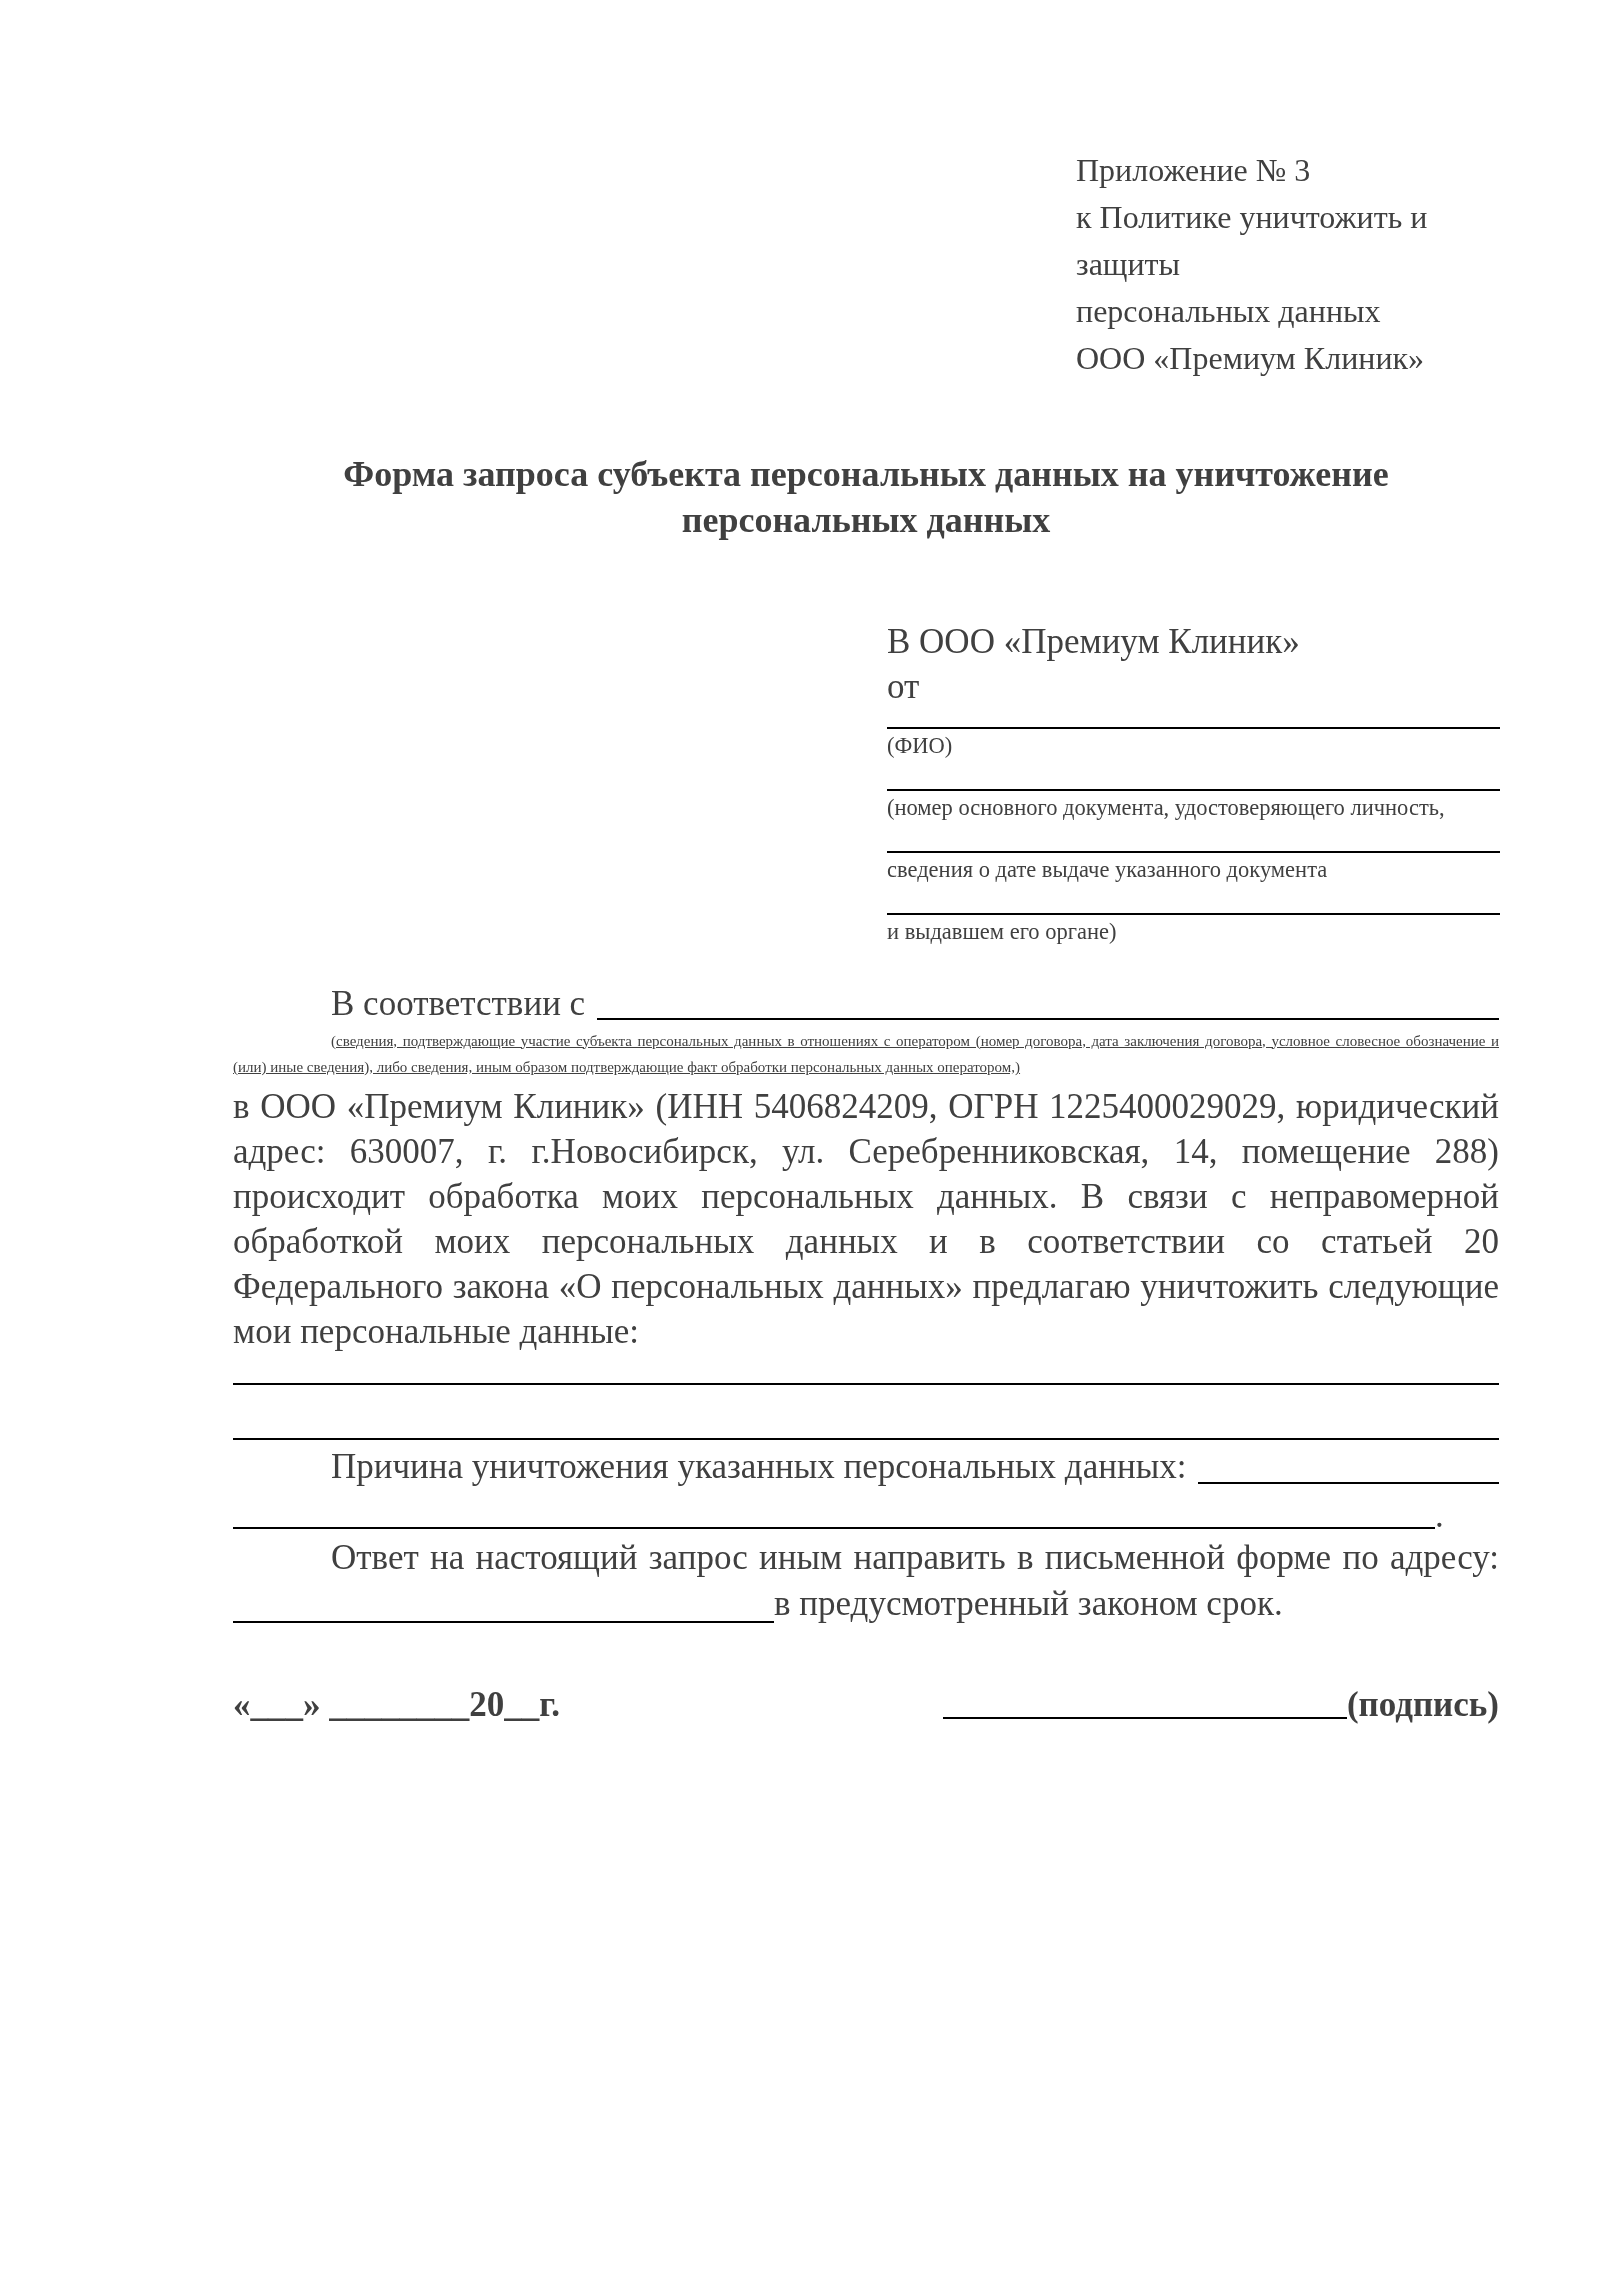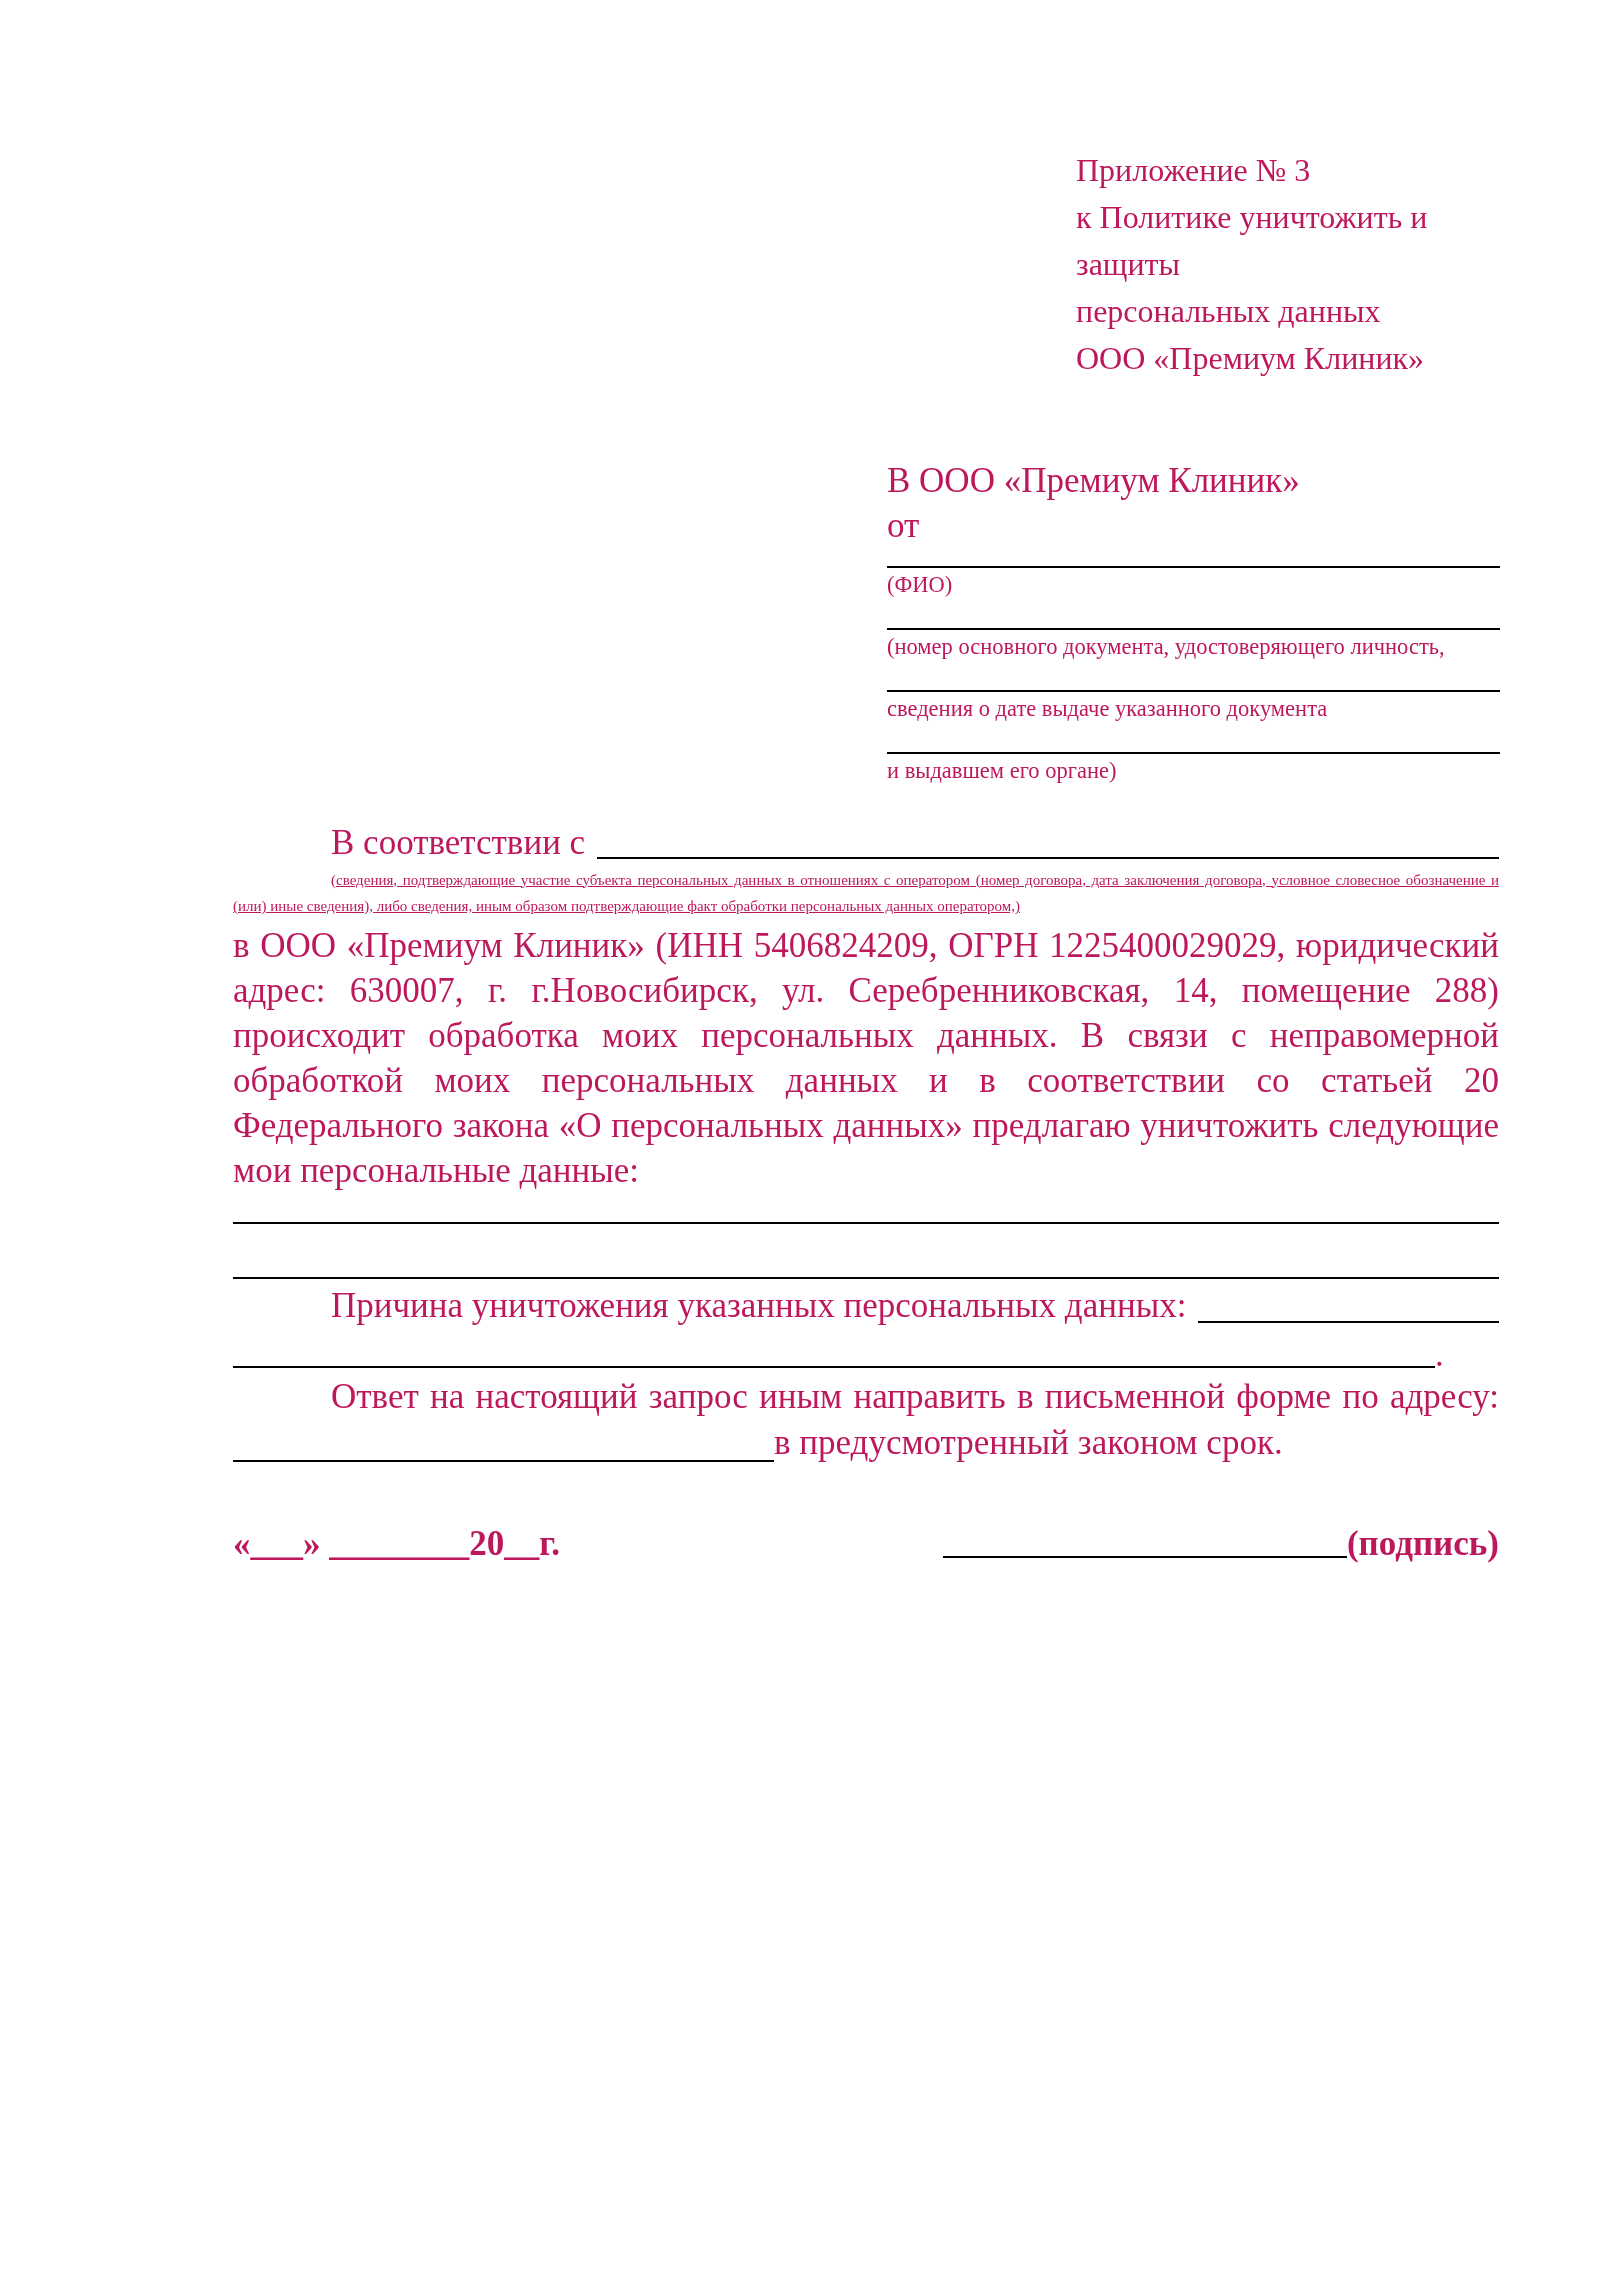--- a/index.html
+++ b/index.html
@@ -1,20 +1,20 @@
 <!DOCTYPE html>
 <html lang="ru"><head>
 <meta charset="utf-8">
 <style>
   * { margin:0; padding:0; box-sizing:border-box; }
   html,body { background:#ffffff; }
   .page {
     position:relative;
     width:1621px; height:2294px;
-    background:#ffffff; color:#be185d;
+    background:#ffffff; color:#404040;
     font-family:"Liberation Serif","DejaVu Serif",serif;
     padding:147px 122px 0 233px;
     overflow:hidden;
   }
   
   .apx { margin-left:843px; font-size:32px; line-height:47px; }
   
   .title { margin-top:69px; text-align:center; font-weight:bold; font-size:36px; line-height:46px; }
   
   .addr { margin-top:76px; margin-left:654px; width:613px; font-size:35px; line-height:45px; }
@@ -54,20 +54,21 @@
 
 <div class="page">
 
   <div class="apx">
     <div>Приложение № 3</div>
     <div>к Политике уничтожить и защиты</div>
     <div>персональных данных</div>
     <div>ООО «Премиум Клиник»</div>
   </div>
 
+  <div class="title">Форма запроса субъекта персональных данных на уничтожение персональных данных</div>
 
   <div class="addr">
     <div>В ООО «Премиум Клиник»</div>
     <div>от</div>
 
     <div class="fill first"></div>
     <div class="sub">(ФИО)</div>
 
     <div class="fill"></div>
     <div class="sub">(номер основного документа, удостоверяющего личность,</div>

